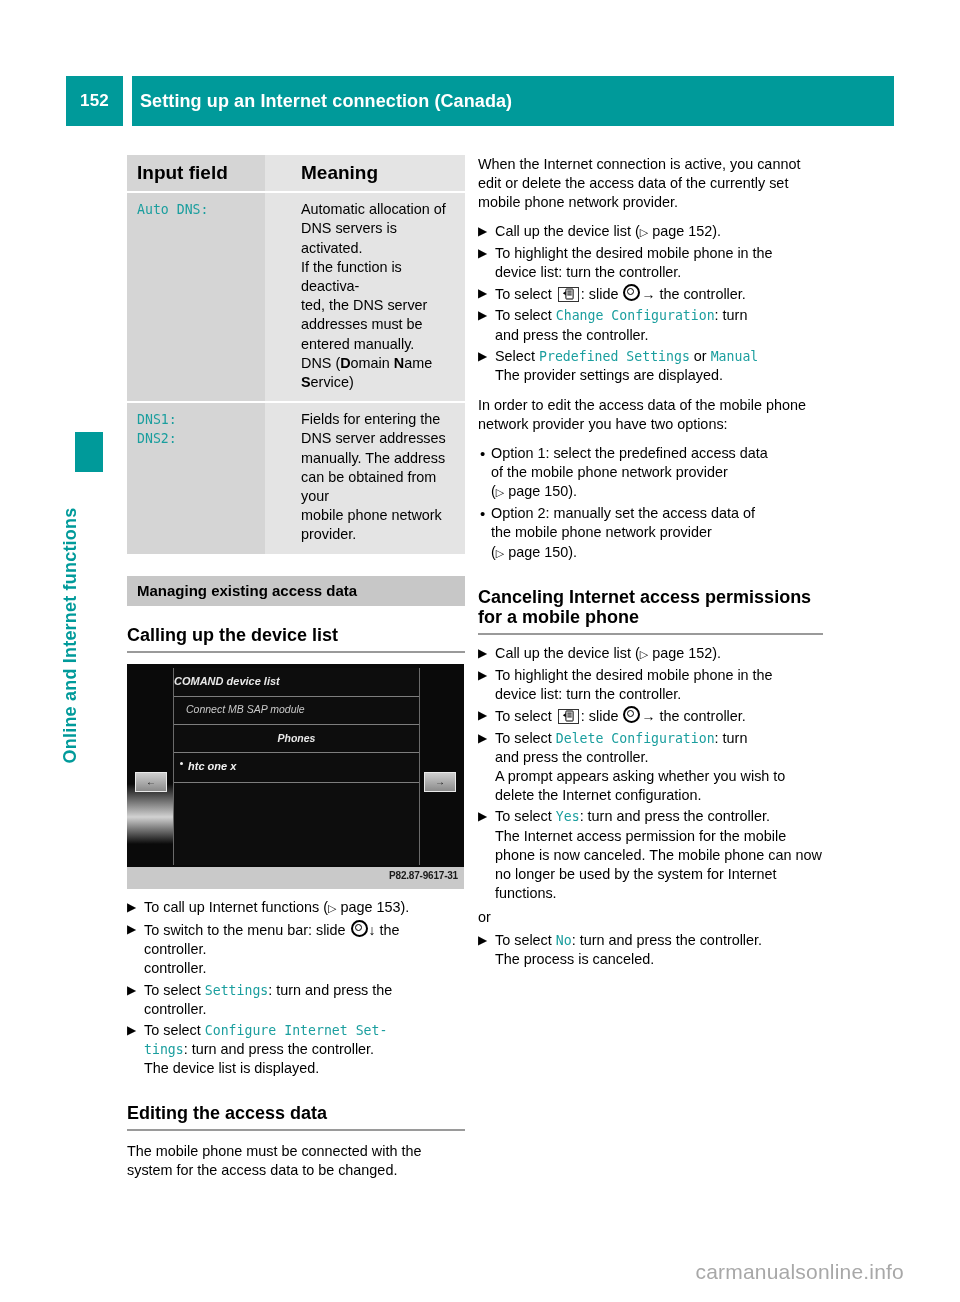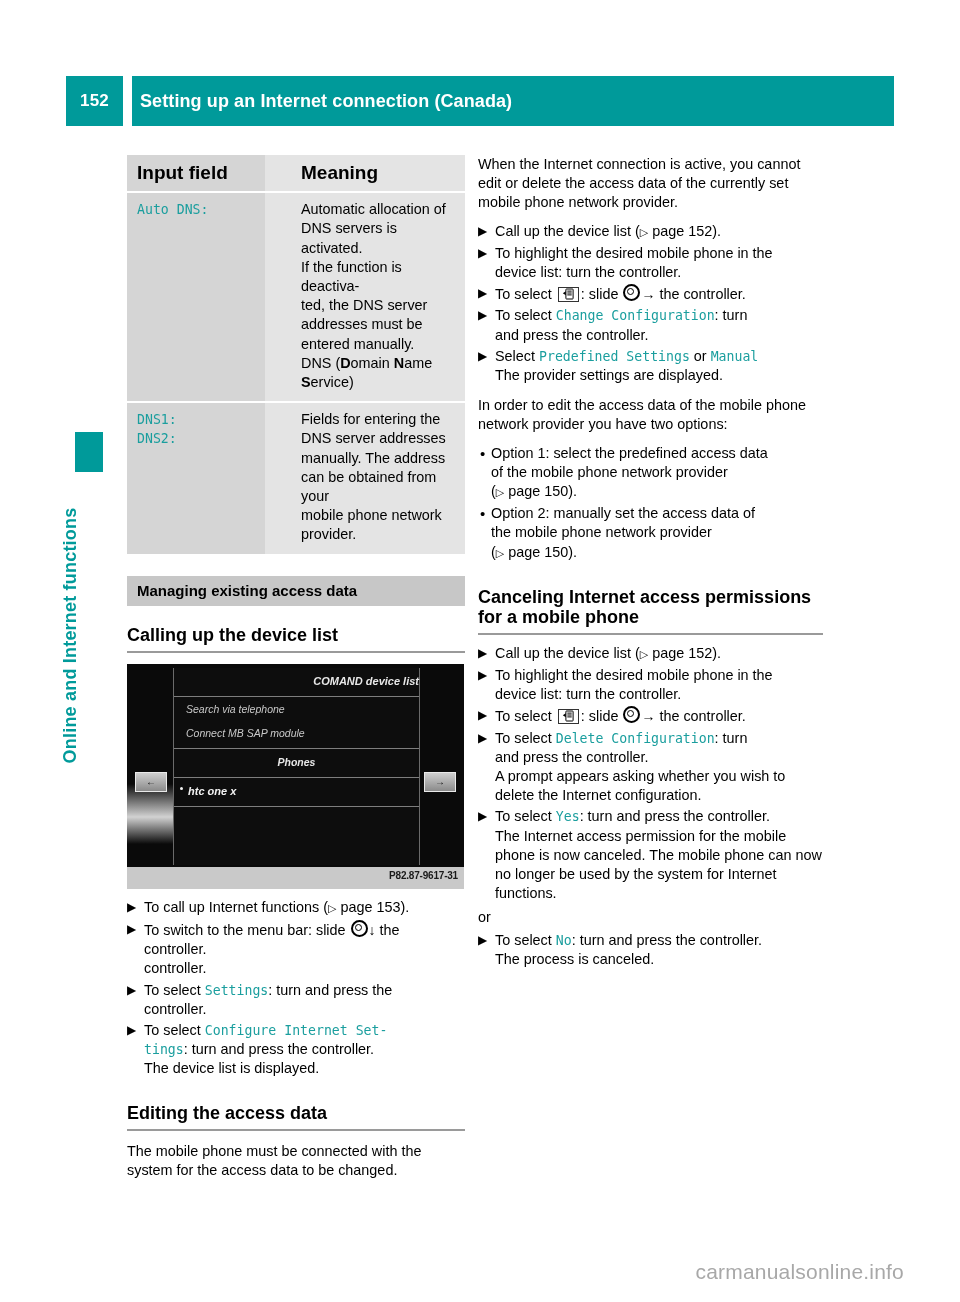--- a/index.html
+++ b/index.html
@@ -196,21 +196,21 @@
   }
   .fig-screen {
     position: absolute;
     left: 46px; top: 4px;
     width: 245px; bottom: 24px;
     background: #0d0d0d;
     border-left: 1px solid #6a6a6a;
     border-right: 1px solid #6a6a6a;
   }
   .fig-title {
-    text-align: right;
+    text-align: left;
     color: #e8e8e8;
     font-size: 11px;
     font-style: italic;
     font-weight: bold;
     padding: 4px 0 5px 0;
     border-bottom: 1px solid #7d7d7d;
   }
   .fig-item {
     color: #c9c9c9;
     font-size: 10.5px;
@@ -339,21 +339,20 @@
   </tbody>
     </table>
 
   <div class="banner">Managing existing access data</div>
 
   <div class="h2">Calling up the device list</div>
 
   <div class="figure">
     <div class="fig-screen">
       <div class="fig-title">COMAND device list</div>
-      <div class="fig-item">Search via telephone</div>
       <div class="fig-item">Connect MB SAP module</div>
       <div class="fig-sub">Phones</div>
       <div class="fig-phone">
         <span class="pd"></span>
         <span>htc one x</span>
       </div>
     </div>
     <div class="fig-glow"></div>
     <div class="fig-btn-l">←</div>
     <div class="fig-btn-r">→</div>

